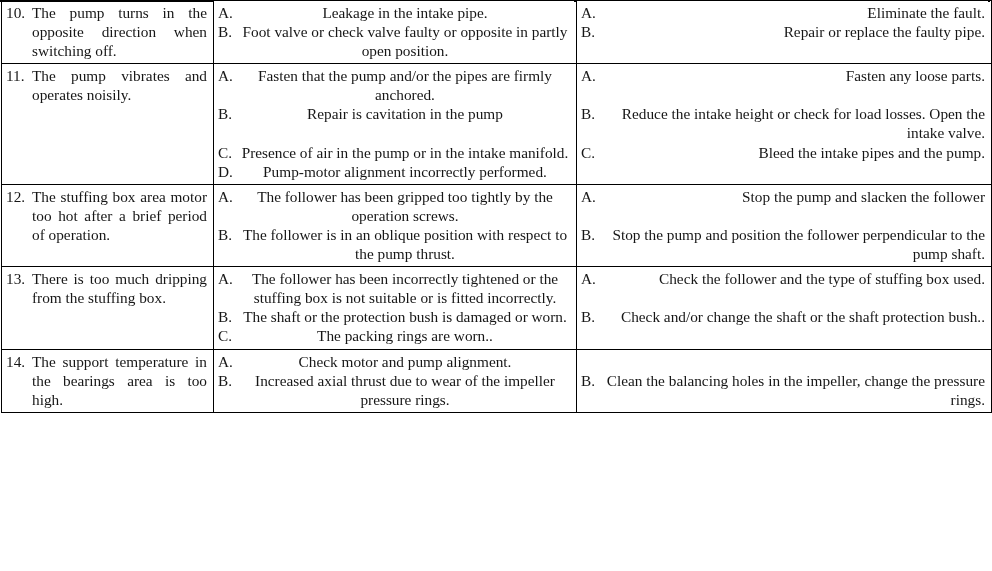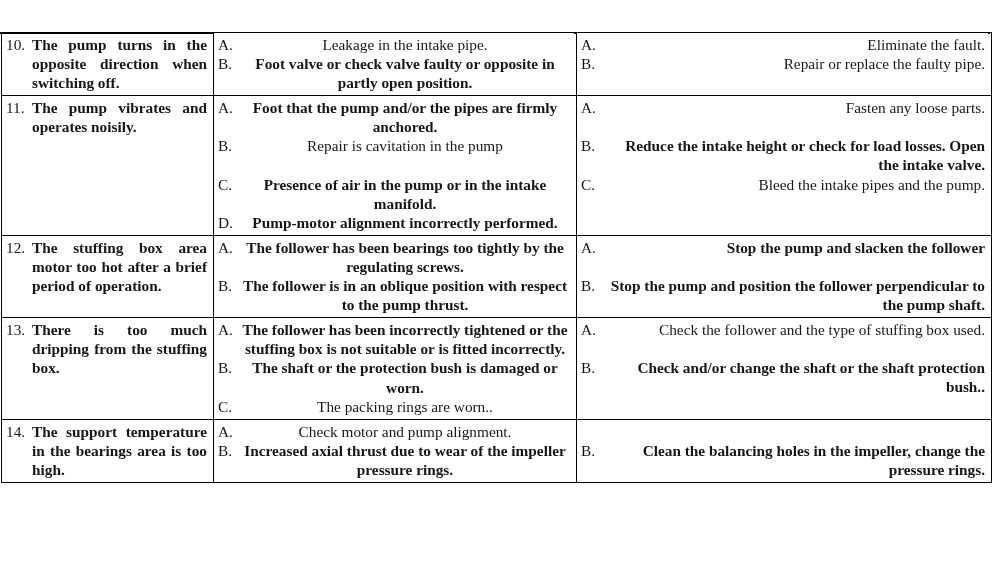--- a/index.html
+++ b/index.html
@@ -19,21 +19,20 @@
     position: relative;
     width: 992px;
     height: 571px;
     box-sizing: border-box;
   }
   table.troubleshoot {
     border-collapse: collapse;
     width: 990px;
     margin-left: 1px;
     table-layout: fixed;
-    margin-top: 32px;
   }
   table.troubleshoot td {
     border: 1px solid #000000;
     vertical-align: top;
     padding: 2px 4px 3px 4px;
     font-size: 15.3px;
     line-height: 19.1px;
   }
   
   col.c-problem { width: 212px; }
@@ -63,21 +62,20 @@
     white-space: pre;
   }
   .body-text {
     flex: 1 1 auto;
     min-width: 0;
   }
   
   .just {
     text-align: justify;
     text-justify: inter-word;
-    font-weight: bold;
   }
   .left {
     text-align: left;
   }
   
   .gap-1 { height: 19px; }
 
   
   .col-problem .marker { width: 26px; }
   .col-cause   .marker { width: 22px; }
@@ -137,21 +135,21 @@
         <tr id="row-11">
           <td class="col-problem">
             <div class="item">
               <span class="marker">11.</span>
               <span class="body-text just">The pump vibrates and operates noisily.</span>
             </div>
           </td>
           <td class="col-cause">
             <div class="item">
               <span class="marker">A.</span>
-              <span class="body-text just">Foot that the pump and/or the pipes are firmly anchored.</span>
+              <span class="body-text just">Fasten that the pump and/or the pipes are firmly anchored.</span>
             </div>
             <div class="item">
               <span class="marker">B.</span>
               <span class="body-text left">Repair is cavitation in the pump</span>
             </div>
             <div class="gap-1"></div>
             <div class="item">
               <span class="marker">C.</span>
               <span class="body-text just">Presence of air in the pump or in the intake manifold.</span>
             </div>
@@ -179,21 +177,21 @@
         <tr id="row-12">
           <td class="col-problem">
             <div class="item">
               <span class="marker">12.</span>
               <span class="body-text just">The stuffing box area motor too hot after a brief period of operation.</span>
             </div>
           </td>
           <td class="col-cause">
             <div class="item">
               <span class="marker">A.</span>
-              <span class="body-text just">The follower has been bearings too tightly by the regulating screws.</span>
+              <span class="body-text just">The follower has been gripped too tightly by the operation screws.</span>
             </div>
             <div class="item">
               <span class="marker">B.</span>
               <span class="body-text just">The follower is in an oblique position with respect to the pump thrust.</span>
             </div>
           </td>
           <td class="col-remedy">
             <div class="item">
               <span class="marker">A.</span>
               <span class="body-text just">Stop the pump and slacken the follower</span>

